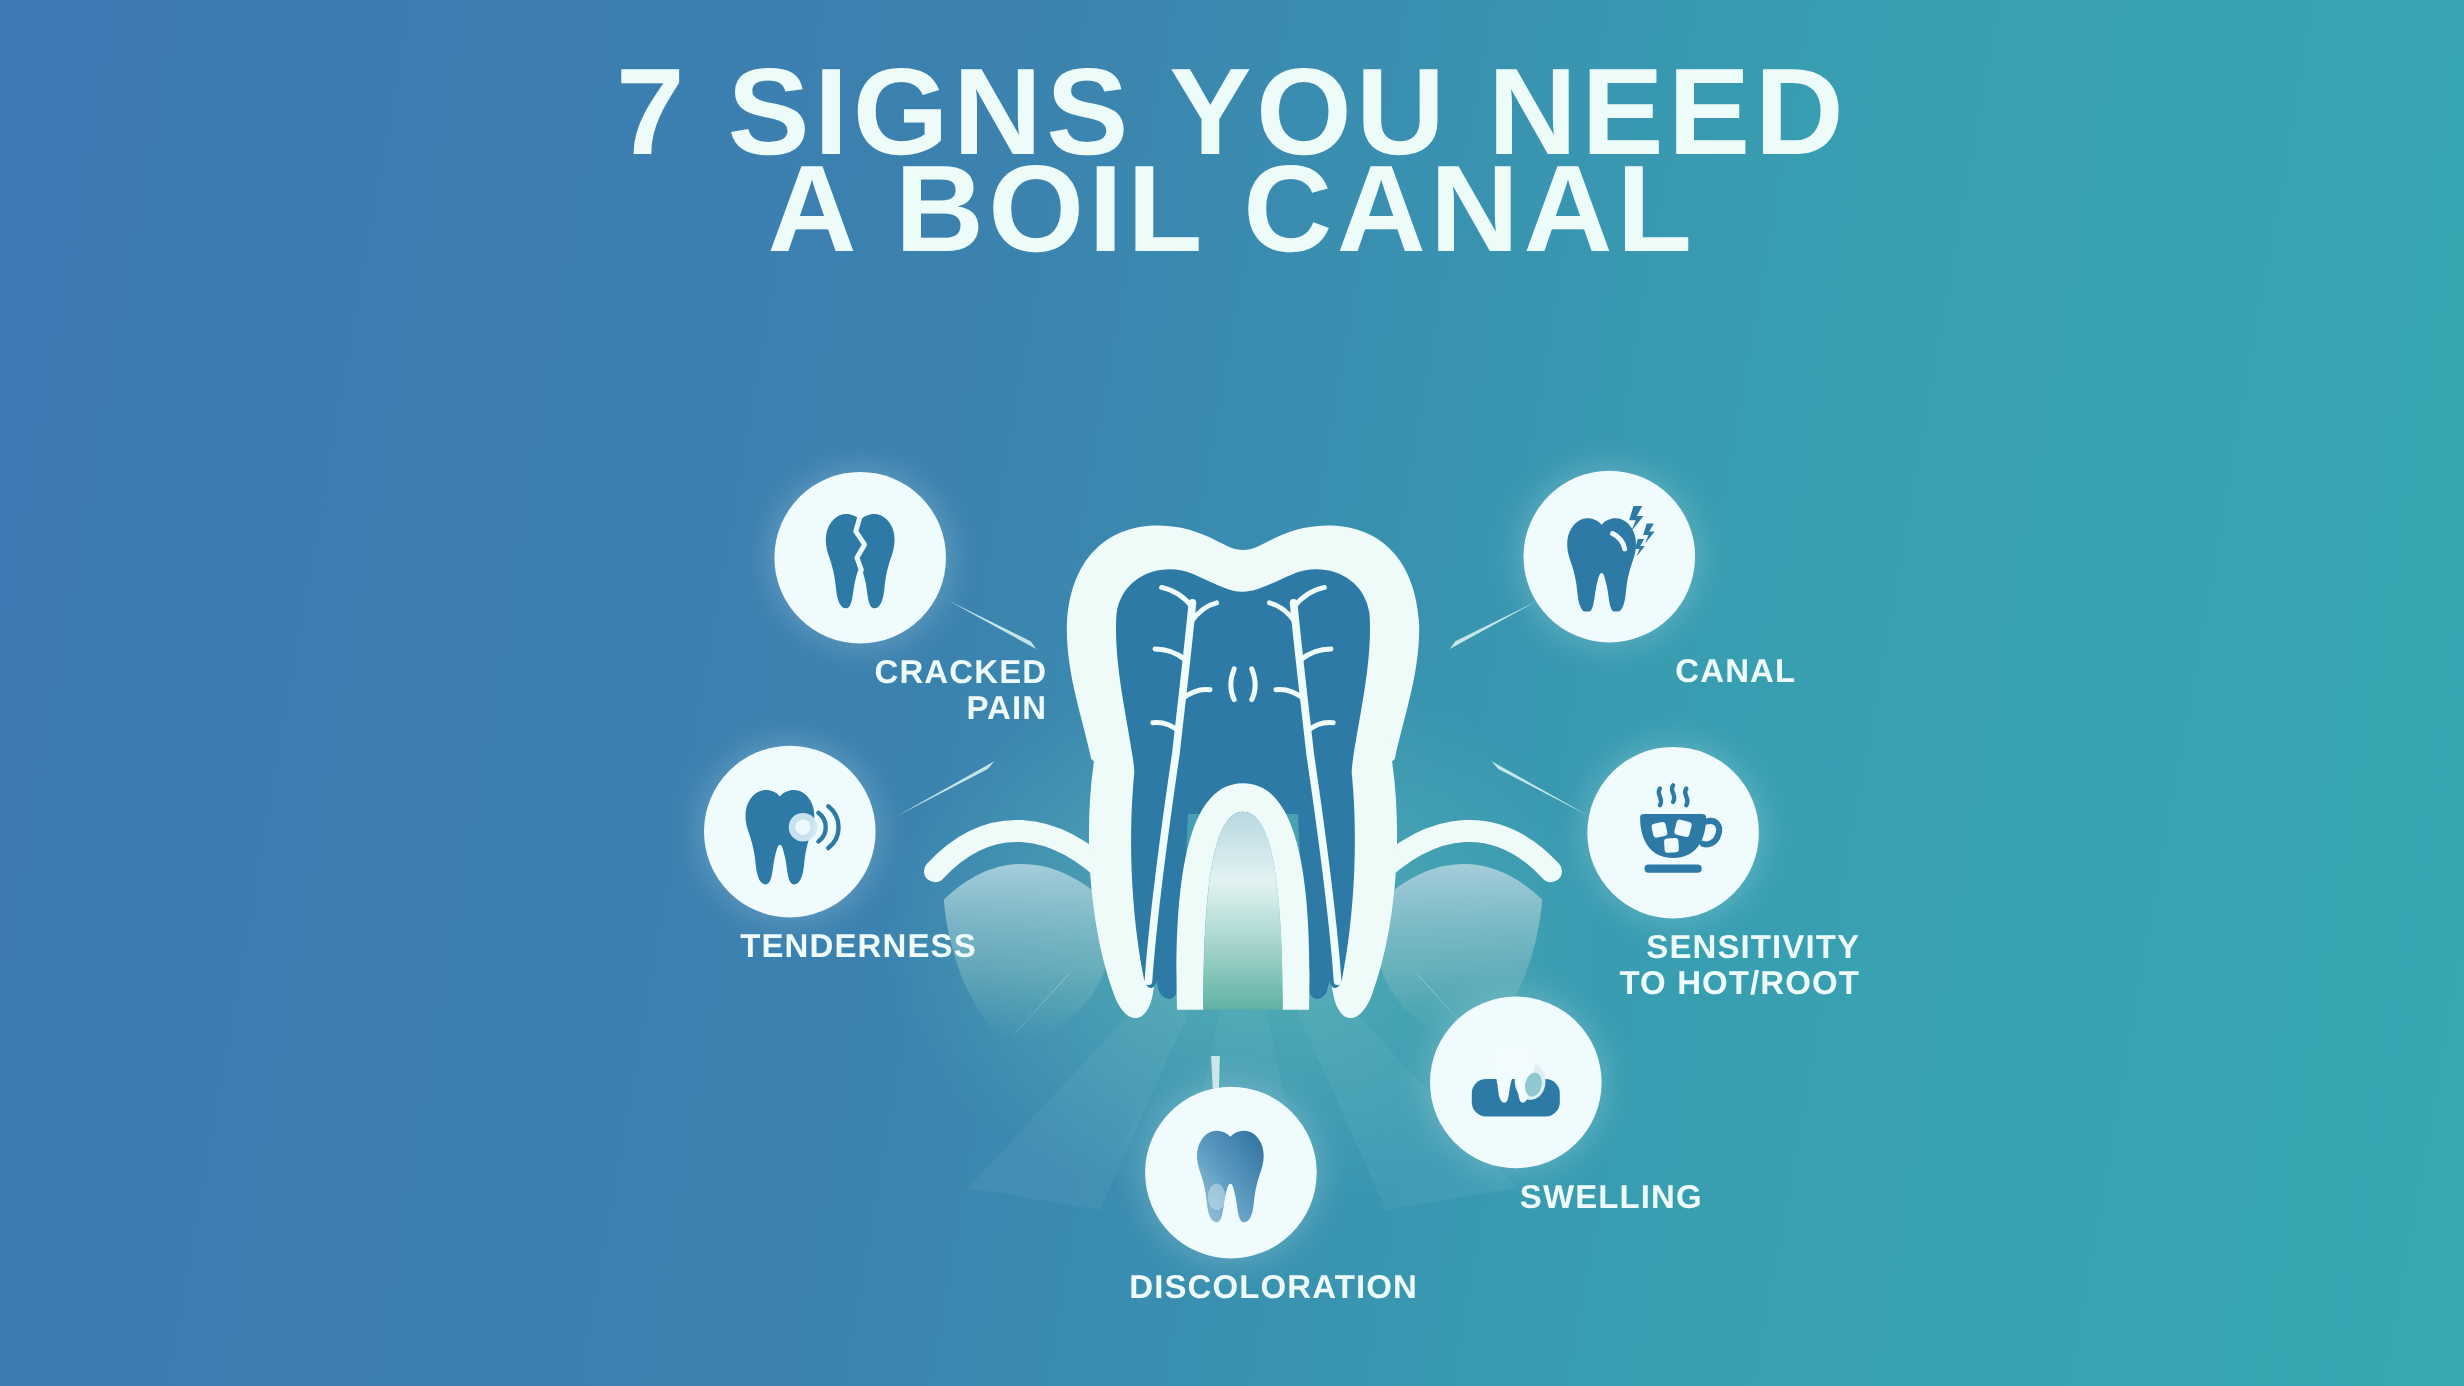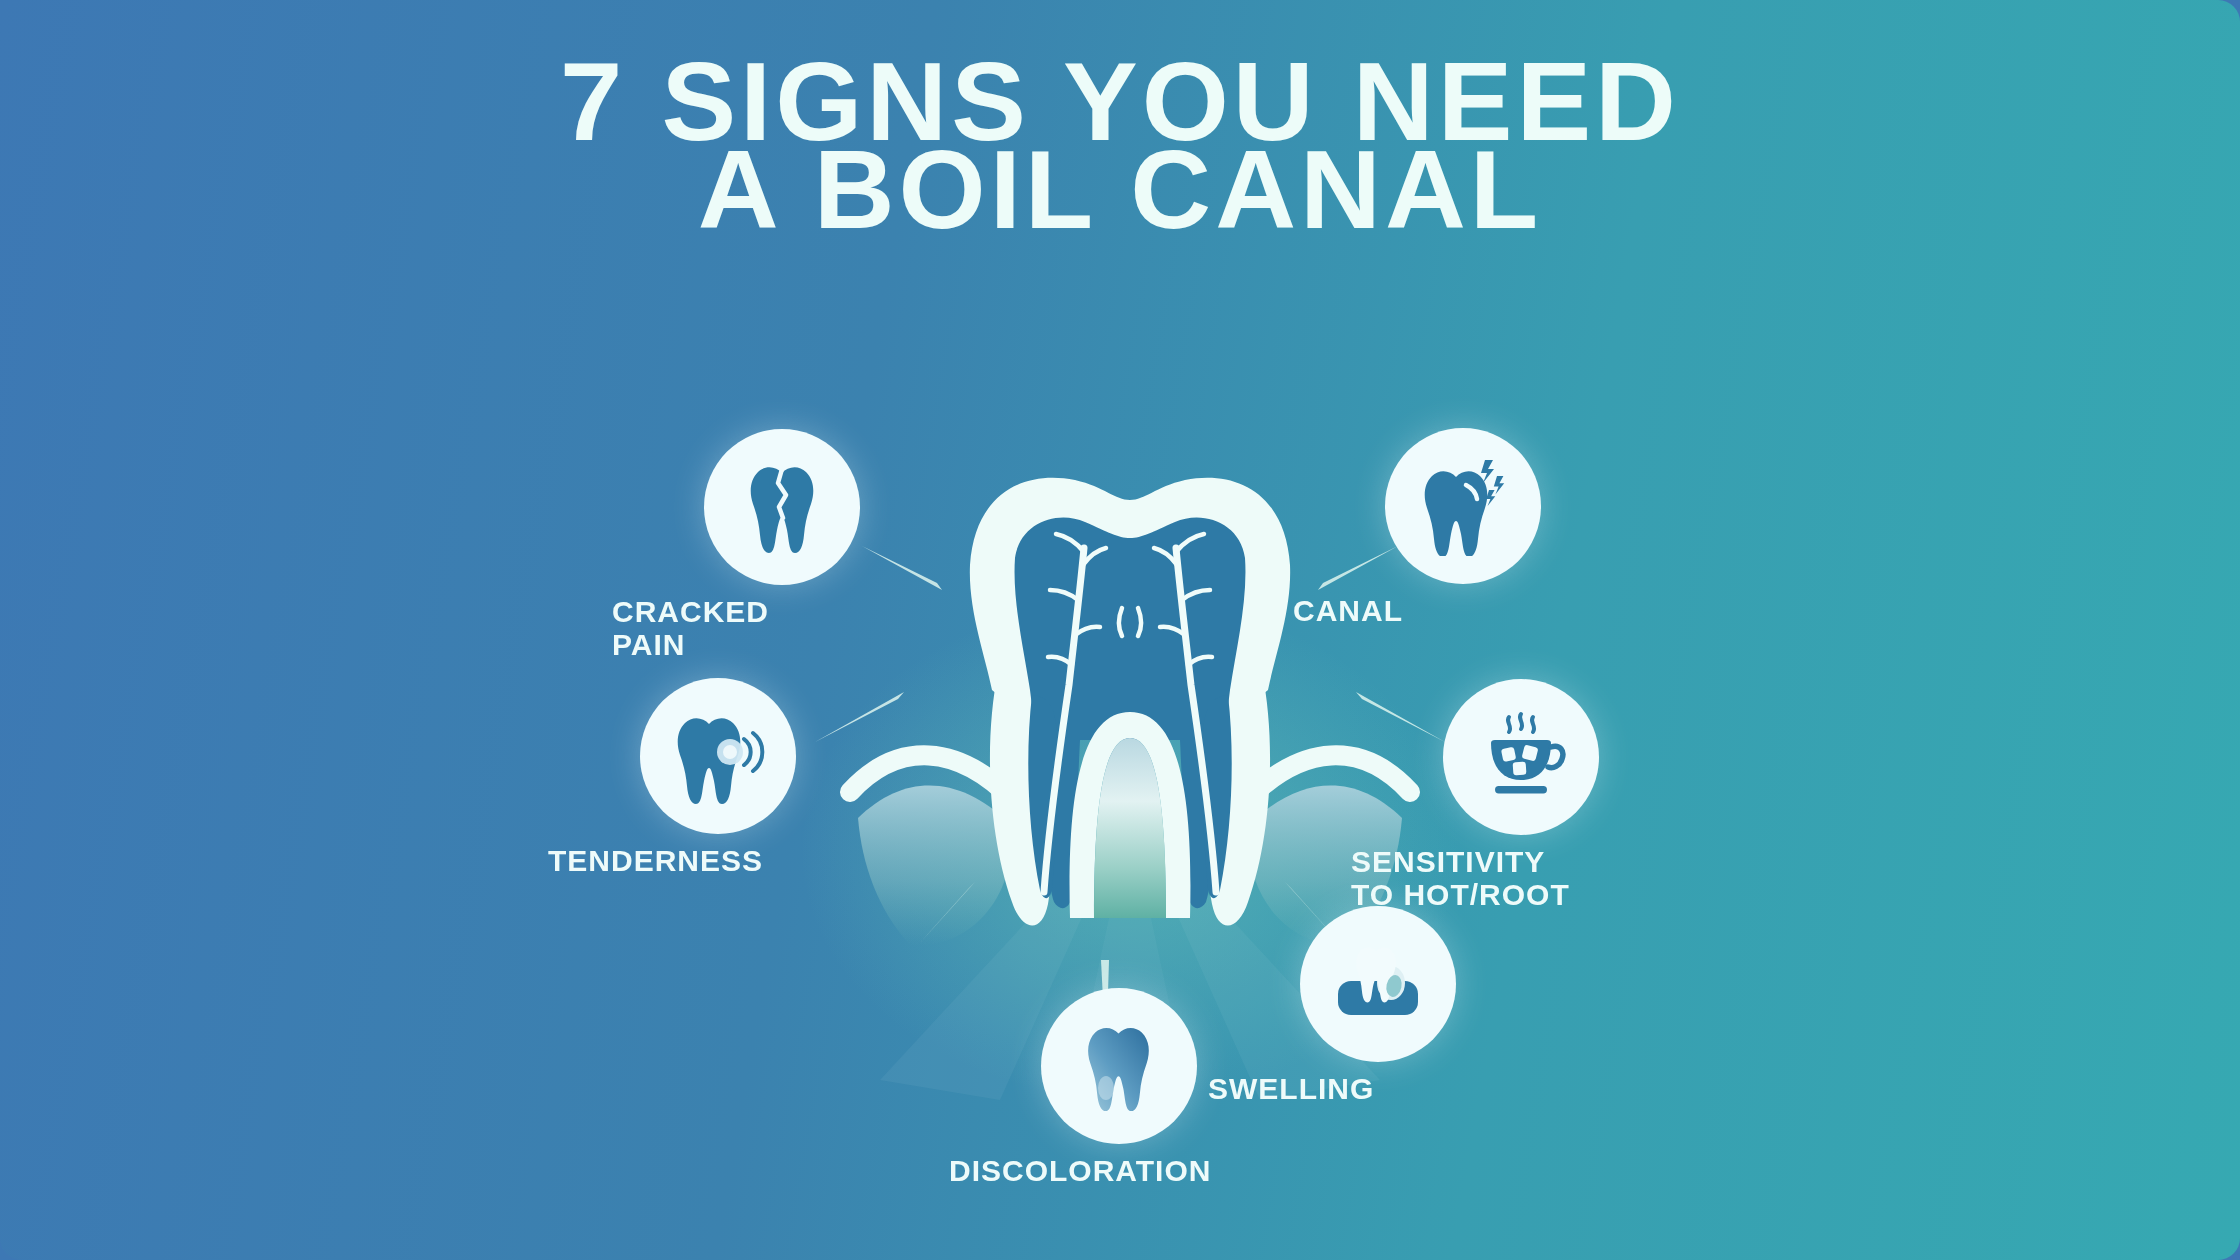--- a/index.html
+++ b/index.html
@@ -2,29 +2,28 @@
 <html><head>
 <meta charset="utf-8">
 <style>
   html,body{margin:0;padding:0;background:#3d78b4;}
   .canvas{
     position:relative;
     width:2240px;height:1260px;
     overflow:hidden;
     background:linear-gradient(100deg,#3d78b4 0%,#3b82af 38%,#389eb1 68%,#36a9b2 100%);
     font-family:"Liberation Sans",sans-serif;
-    border-radius:22px;
   }
   .title{
     position:absolute;top:58px;left:0;width:2240px;
     text-align:center;color:#edfcf9;font-weight:bold;
     letter-spacing:4px;line-height:88px;font-size:112px;
   }
   .title .tline{display:block;}
-  .sign{position:absolute;width:340px;text-align:left;}
+  .sign{position:absolute;width:340px;text-align:right;}
   .circle{
     width:156px;height:156px;border-radius:50%;
     background:#f0fbfd;margin:0 auto;
     display:flex;align-items:center;justify-content:center;
     box-shadow:0 0 34px rgba(240,252,253,.28);
   }
   .label{
     margin-top:10px;font-size:30px;font-weight:bold;
     letter-spacing:1px;color:#eefbfa;line-height:33px;
   }

